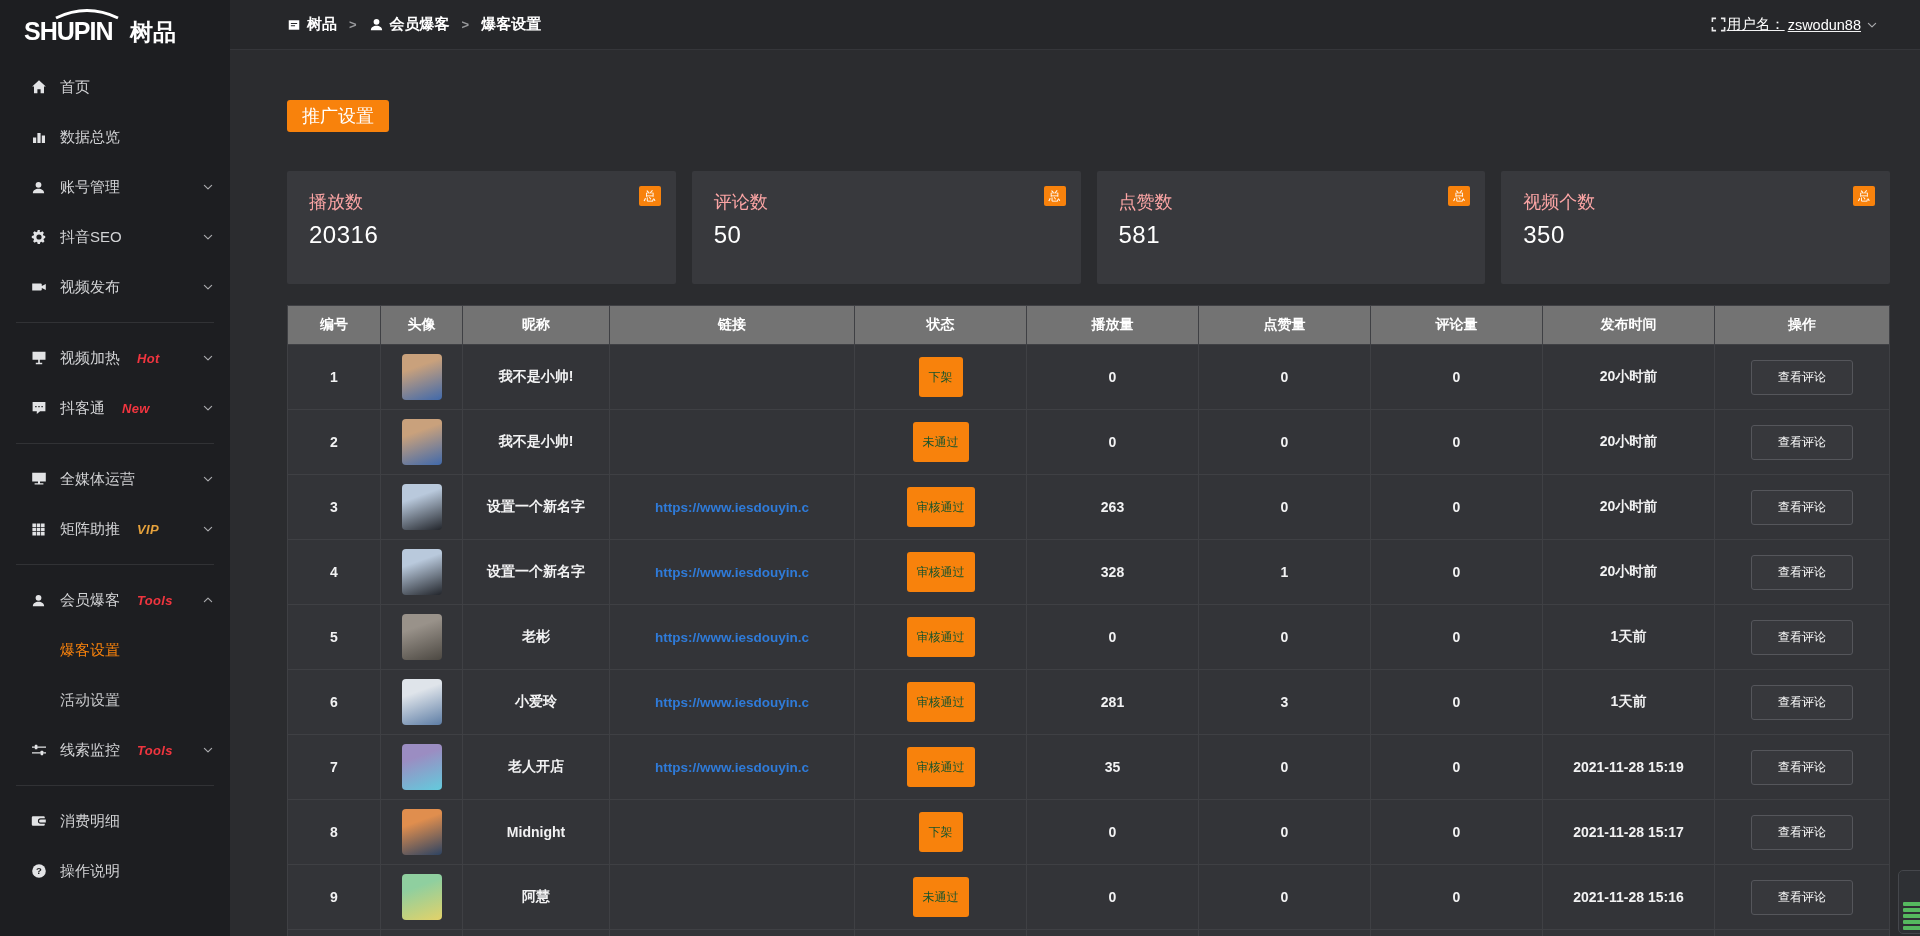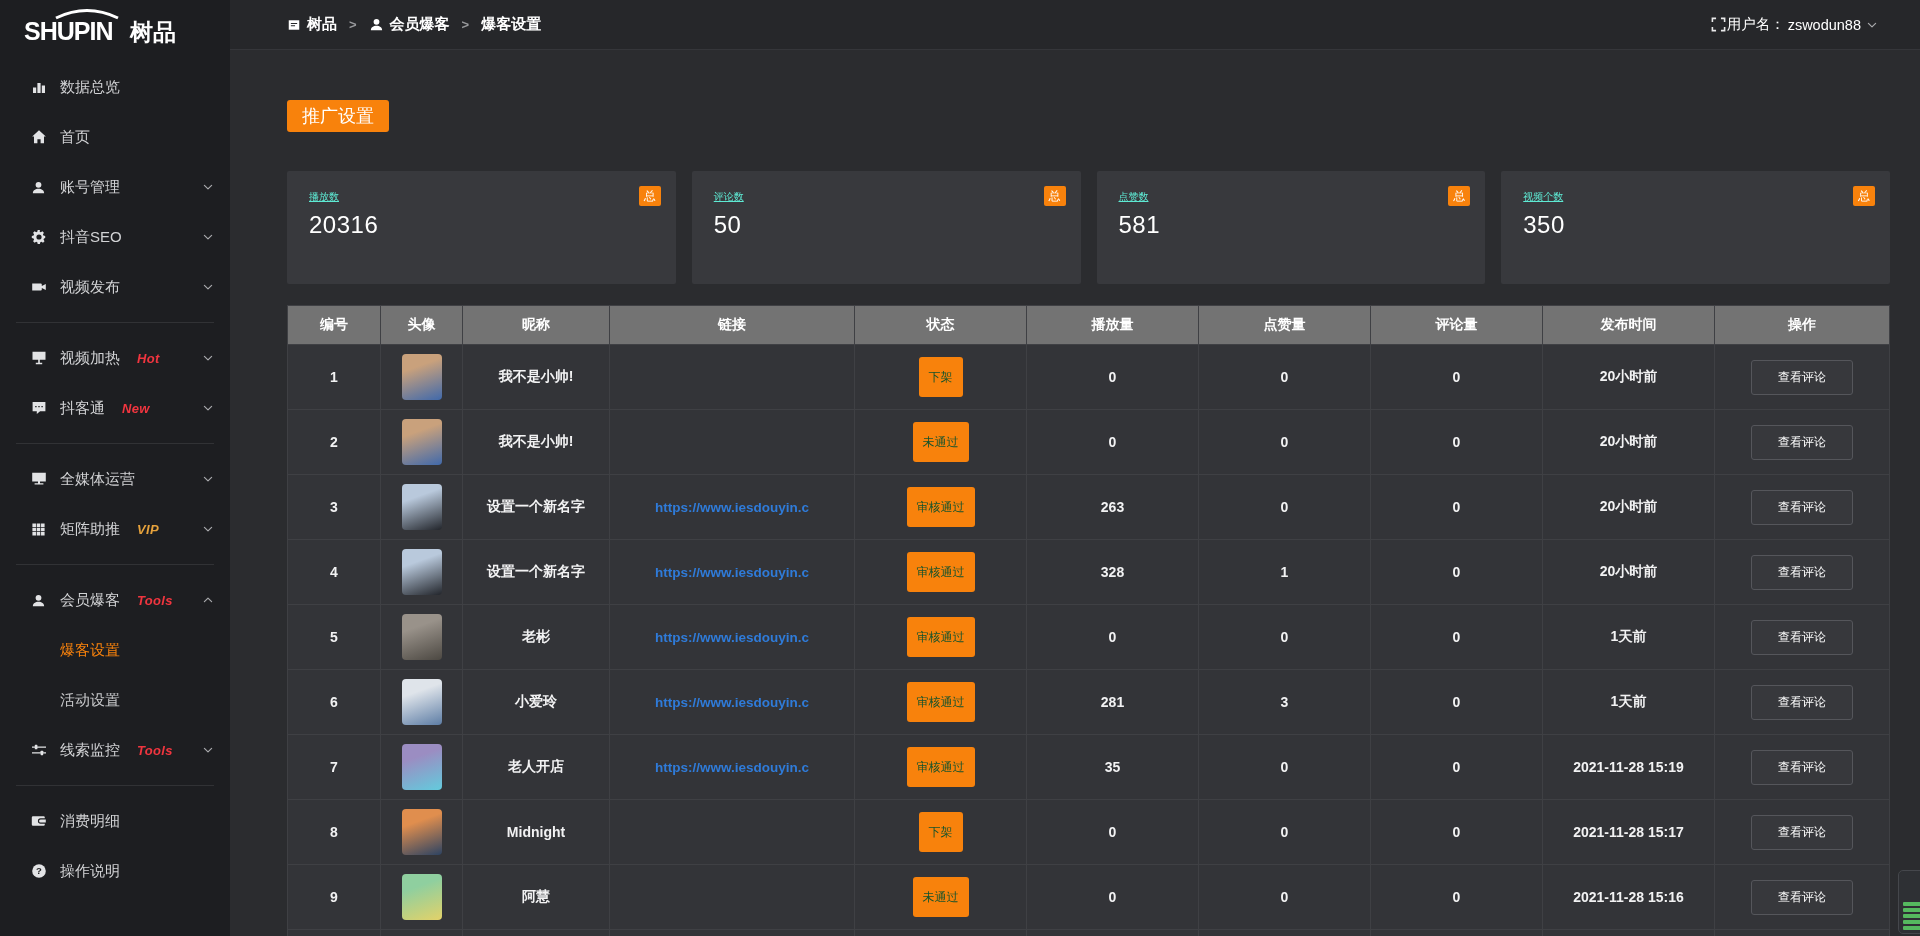--- a/index.html
+++ b/index.html
@@ -26,31 +26,31 @@
   .side-subitem.active{color:var(--accent);}
   .side-divider{height:1px;background:rgba(255,255,255,.09);margin:10px 16px;}
   
   .topbar{position:fixed;left:230px;right:0;top:0;height:50px;background:#26272a;
     display:flex;align-items:center;padding:0 42px 0 57px;box-sizing:border-box;
     border-bottom:1px solid #35363a;z-index:4;}
   .crumbs{display:flex;align-items:center;color:#fff;font-size:15px;font-weight:bold;}
   .crumb{display:flex;align-items:center;gap:6px;cursor:pointer;}
   .crumb-icon{display:flex;color:#fff;}
   .crumb-sep{color:#98999c;margin:0 12px;font-weight:bold;font-size:13px;}
-  .tb-right{margin-left:auto;display:flex;align-items:center;color:#f2f2f3;}
+  .tb-right{margin-left:auto;display:flex;align-items:center;color:#f2f2f3;text-decoration:underline;}
   .fs-btn{display:flex;cursor:pointer;color:#e9e9ea;}
   .user-menu{display:flex;align-items:center;gap:3px;font-size:14.5px;cursor:pointer;color:#fff;}
   .user-menu .side-chevron{margin-left:2px;}
   
   .main{margin-left:230px;padding:100px 30px 0 57px;box-sizing:border-box;}
   .promo{display:inline-block;background:var(--accent);color:#fff;border:none;border-radius:3px;
     padding:0 15px;height:32px;font-size:18px;cursor:pointer;font-family:inherit;margin:0 0 39px 0;}
   .cards{display:grid;grid-template-columns:repeat(4,1fr);gap:16px;margin-bottom:21px;}
   .card{position:relative;background:#38393d;border-radius:2px;height:113px;box-sizing:border-box;padding:19px 22px;}
-  .card-label{font-size:10px;color:#5eead4;text-decoration:underline;}
+  .card-label{font-size:18px;color:#fca5a5;}
   .card-value{font-size:24px;font-weight:normal;color:#fff;margin-top:7px;letter-spacing:.5px;}
   .card-badge{position:absolute;top:15px;right:15px;background:var(--accent);color:#fff;
     font-size:12px;line-height:1;padding:4px 5px;border-radius:2px;}
   
   table.grid{width:100%;border-collapse:collapse;table-layout:fixed;background:#333438;}
   table.grid th{background:#737373;height:38px;font-size:14px;color:#fff;font-weight:bold;
     border:1px solid #3f4044;padding:0;}
   table.grid td{height:64px;text-align:center;font-size:14px;font-weight:bold;color:#f2f2f3;
     border:1px solid #3f4044;padding:0 4px;overflow:hidden;}
   td.cell-link{text-align:left;padding-left:3px;}
@@ -74,32 +74,32 @@
     <svg width="182" height="40" viewBox="0 0 182 40">
       <path d="M32 10 Q63 -5 94 10" stroke="#ffffff" stroke-width="3" fill="none"></path>
       <text x="0" y="32" font-size="25" font-weight="bold" fill="#ffffff" letter-spacing="-1" font-family="Liberation Sans, DejaVu Sans, sans-serif">SHUPIN</text>
       <text x="106" y="32" font-size="23" font-weight="bold" fill="#ffffff" font-family="Liberation Sans, DejaVu Sans, sans-serif">树品</text>
     </svg>
   </div>
   <nav class="menu">
       <div class="side-item">
         <span class="side-icon">
           <svg viewBox="0 0 16 16" width="16" height="16" fill="currentColor">
+            <path d="M8 1.2 14.8 7.4 13 7.4 13 14.2 9.6 14.2 9.6 10.2 6.4 10.2 6.4 14.2 3 14.2 3 7.4 1.2 7.4z"></path>
+          </svg>
+        </span>
+        <span class="side-label">首页</span>
+      </div>
+      <div class="side-item">
+        <span class="side-icon">
+          <svg viewBox="0 0 16 16" width="16" height="16" fill="currentColor">
             <path d="M2 8.5h3.2V14H2zM6.4 4h3.2v10H6.4zM10.8 6.5H14V14h-3.2z"></path>
           </svg>
         </span>
         <span class="side-label">数据总览</span>
-      </div>
-      <div class="side-item">
-        <span class="side-icon">
-          <svg viewBox="0 0 16 16" width="16" height="16" fill="currentColor">
-            <path d="M8 1.2 14.8 7.4 13 7.4 13 14.2 9.6 14.2 9.6 10.2 6.4 10.2 6.4 14.2 3 14.2 3 7.4 1.2 7.4z"></path>
-          </svg>
-        </span>
-        <span class="side-label">首页</span>
       </div>
       <div class="side-item">
         <span class="side-icon">
           <svg viewBox="0 0 16 16" width="15" height="15" fill="currentColor">
             <path d="M8 8.2a3.1 3.1 0 1 0 0-6.2 3.1 3.1 0 0 0 0 6.2zM2 14.2c0-3.4 2.7-5 6-5s6 1.6 6 5z"></path>
           </svg>
         </span>
         <span class="side-label">账号管理</span>
         <span class="side-chevron">
           <svg viewBox="0 0 16 16" width="12" height="12" fill="none" stroke="currentColor" stroke-width="1.6" stroke-linecap="round" stroke-linejoin="round">

